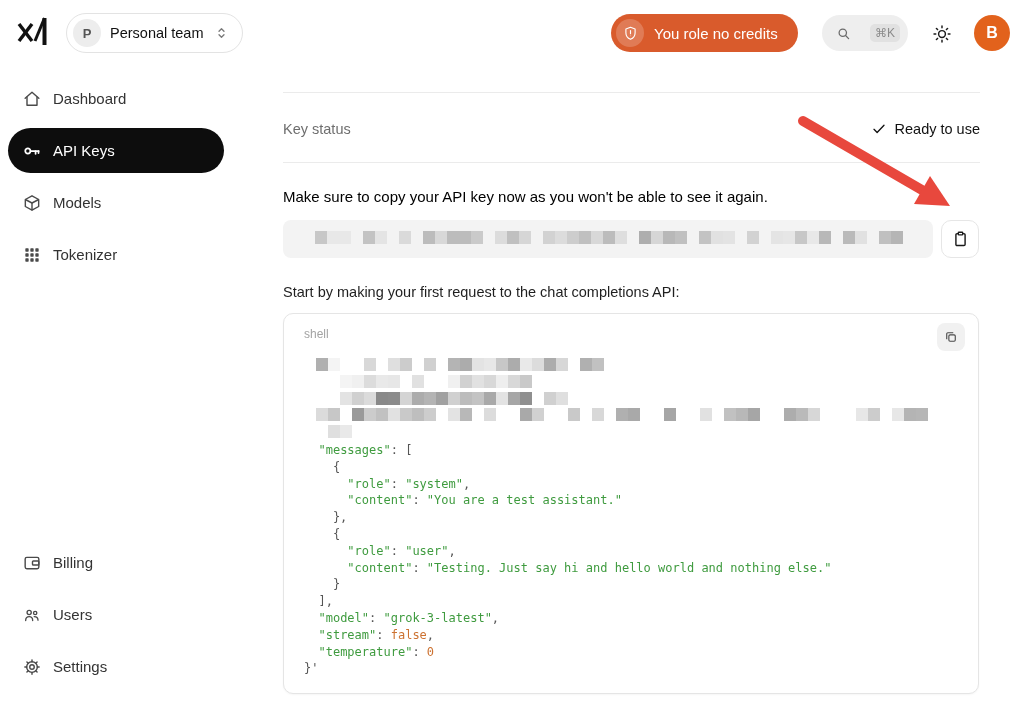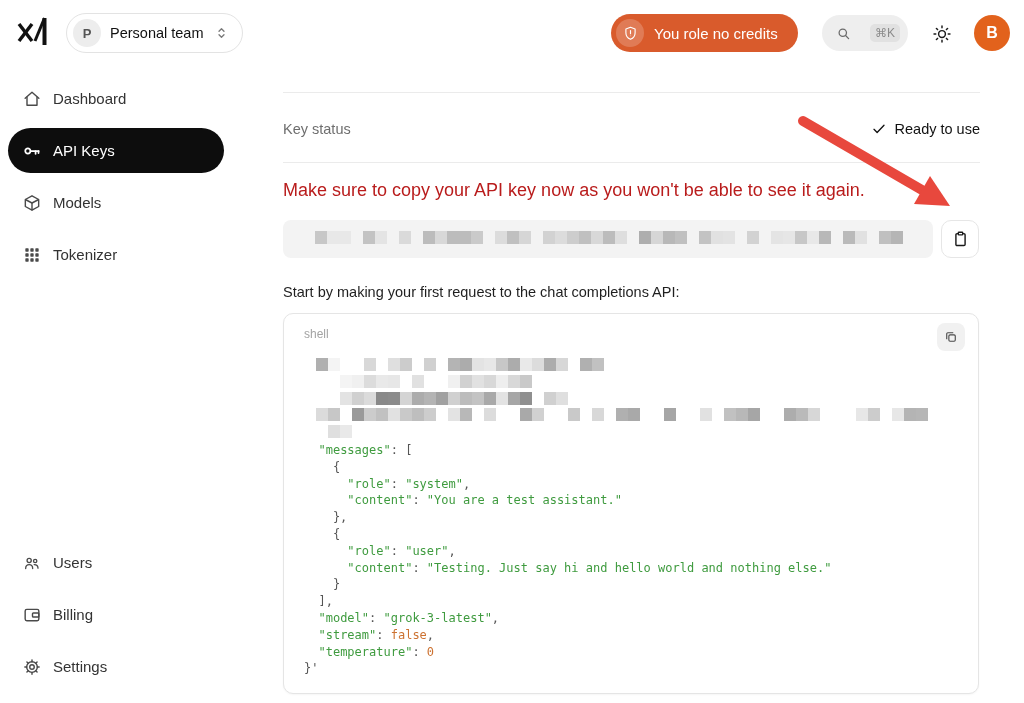--- a/index.html
+++ b/index.html
@@ -45,21 +45,21 @@
   .nav-item.active{background:var(--active-nav-bg);color:#fff;}
   .nav-item.active .lbl{font-weight:500;}
 
   
   .main{left:283px;top:0;width:697px;height:653px;margin-top:22px;}
   .divider{position:absolute;left:0;width:697px;height:1px;background:#ebebeb;}
   .row-keystatus{position:absolute;left:0;top:92px;width:697px;height:30px;
     display:flex;align-items:center;justify-content:space-between;}
   .key-status-label{font-size:14.5px;color:#6e6e6e;}
   .key-status-value{display:flex;align-items:center;gap:8px;font-size:14.5px;font-weight:500;color:#111;}
-  .copy-notice{position:absolute;left:0;top:158px;font-size:18px;color:#b91c1c;}
+  .copy-notice{position:absolute;left:0;top:166px;font-size:15px;color:#000000;}
   .key-row{position:absolute;left:0;top:198px;width:697px;display:flex;gap:8px;}
   .key-field{width:650px;height:38px;background:#f3f3f3;border-radius:8px;overflow:hidden;
     display:flex;align-items:center;padding-left:20px;cursor:text;}
   .copy-key-btn{width:38px;height:38px;background:#fff;border:1px solid #e6e6e6;border-radius:10px;
     display:flex;align-items:center;justify-content:center;cursor:pointer;}
   .request-intro{position:absolute;left:0;top:262px;font-size:14.5px;color:#1f1f1f;}
 
   
   .code-card{position:absolute;left:0;top:291px;width:696px;height:381px;background:#fff;
     border:1px solid #e5e5e5;border-radius:10px;box-shadow:0 1px 2px rgba(0,0,0,.04);overflow:hidden;}
@@ -182,37 +182,37 @@
           <rect x="16" y="16" width="4" height="4" rx="0.8"></rect>
       </svg>
     </span>
     <span class="lbl">Tokenizer</span>
   </div>
 </nav>
 
 <nav class="abs nav-foot">
   <div class="nav-item">
     <span>
+      <svg width="20" height="20" viewBox="0 0 24 24" fill="none" stroke="#4a4a4a" stroke-width="1.7" stroke-linejoin="round">
+        <rect x="3.8" y="5.2" width="16.4" height="13.6" rx="2"></rect>
+          <rect x="12.6" y="9.6" width="7.6" height="4.8" rx="1"></rect>
+      </svg>
+    </span>
+    <span class="lbl">Billing</span>
+  </div>
+  <div class="nav-item">
+    <span>
       <svg width="20" height="20" viewBox="0 0 24 24" fill="none" stroke="#4a4a4a" stroke-width="1.6" stroke-linecap="round">
         <circle cx="8.6" cy="9" r="2.5"></circle>
           <circle cx="15.8" cy="9.6" r="2"></circle>
         <path d="M4.4 18.6 C4.4 15.6 6.3 13.9 8.6 13.9 C10.9 13.9 12.8 15.6 12.8 18.6"></path>
         <path d="M14.6 13.9 C17 13.9 19.2 15.4 19.2 18.2"></path>
       </svg>
     </span>
     <span class="lbl">Users</span>
-  </div>
-  <div class="nav-item">
-    <span>
-      <svg width="20" height="20" viewBox="0 0 24 24" fill="none" stroke="#4a4a4a" stroke-width="1.7" stroke-linejoin="round">
-        <rect x="3.8" y="5.2" width="16.4" height="13.6" rx="2"></rect>
-          <rect x="12.6" y="9.6" width="7.6" height="4.8" rx="1"></rect>
-      </svg>
-    </span>
-    <span class="lbl">Billing</span>
   </div>
   <div class="nav-item">
     <span>
       <svg width="20" height="20" viewBox="0 0 24 24" fill="none" stroke="#4a4a4a" stroke-width="1.7" stroke-linecap="round">
         <circle cx="12" cy="12" r="6.4"></circle>
           <circle cx="12" cy="12" r="2.7"></circle>
         <path d="M12 3.4 V5.6 M12 18.4 V20.6 M3.4 12 H5.6 M18.4 12 H20.6 M5.9 5.9 L7.5 7.5 M16.5 16.5 L18.1 18.1 M5.9 18.1 L7.5 16.5 M16.5 7.5 L18.1 5.9"></path>
       </svg>
     </span>
     <span class="lbl">Settings</span>

